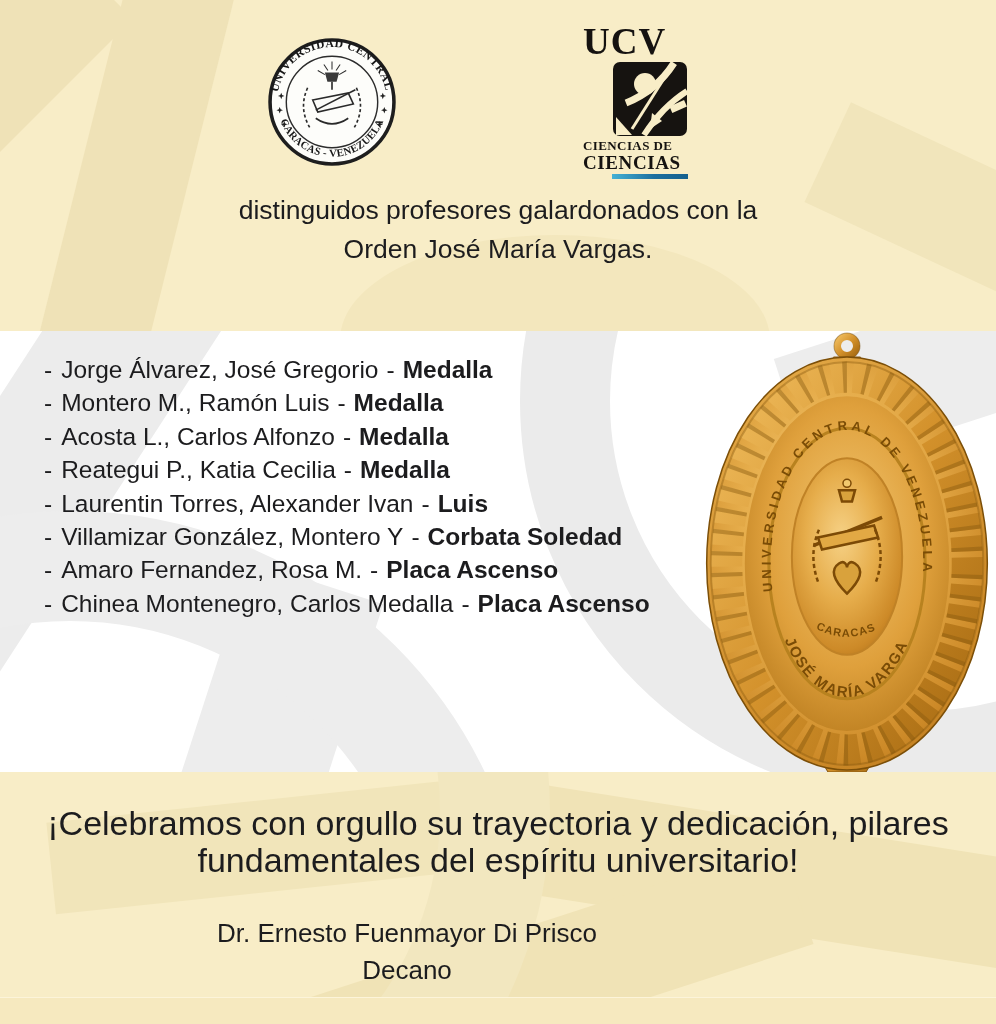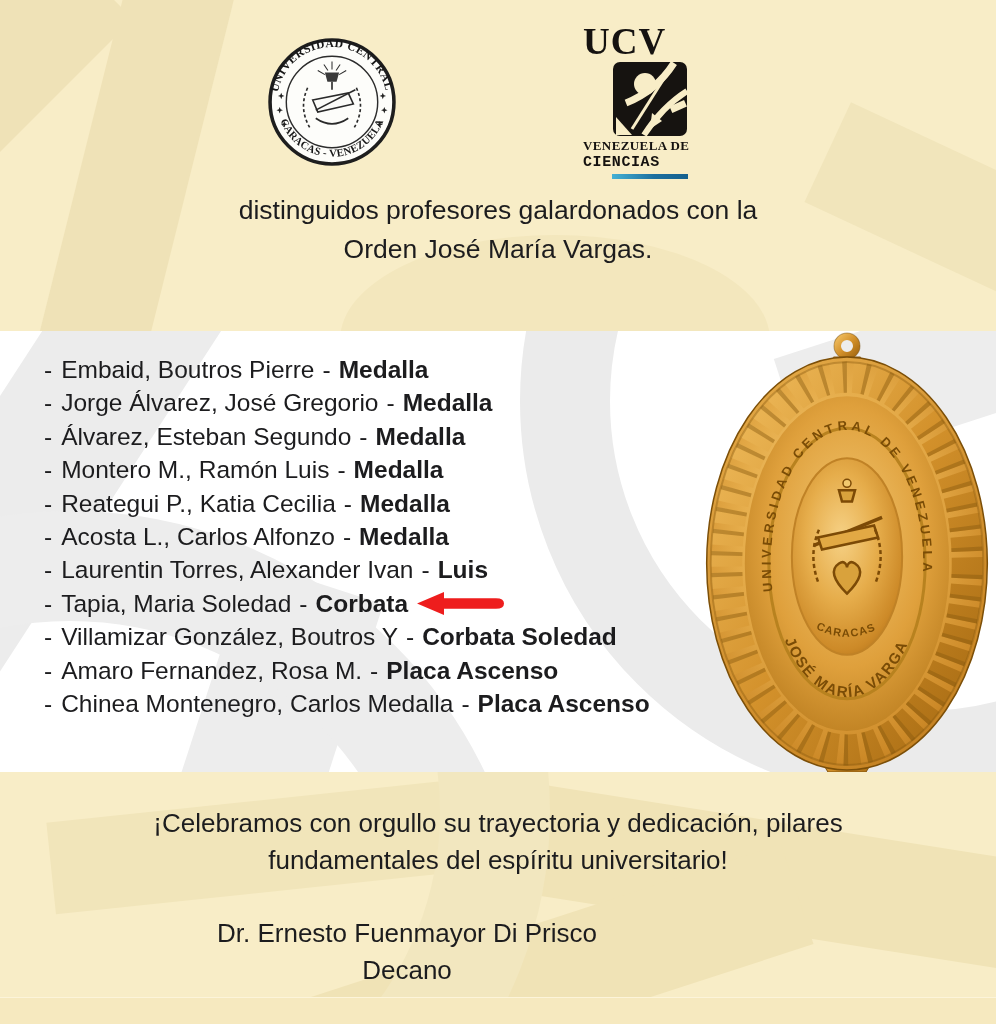--- a/index.html
+++ b/index.html
@@ -30,36 +30,36 @@
   .wmb-3{left:290px;top:150px;width:520px;height:105px;background:#f0e3b6;transform:rotate(-18deg);}
   .wmb-4{left:-310px;top:-390px;width:640px;height:640px;border:110px solid #f2e7bf;border-radius:50%;background:transparent;}
   .bottom-edge-strip{position:absolute;left:0;top:997px;width:996px;height:27px;background:#f6e9bf;border-top:1px solid #fcf4da;z-index:1;}
 
   .content{position:absolute;z-index:2;}
   .seal-wrap{left:267px;top:37px;width:130px;height:130px;}
   .ucv-wrap{left:583px;top:24px;width:134px;text-align:left;}
   .ucv-acronym{font-family:"Liberation Serif",serif;font-weight:bold;font-size:37px;line-height:36px;letter-spacing:1px;color:#151210;}
   .ucv-icon{margin:1px auto 0;display:block;}
   .ucv-fac1{font-family:"Liberation Serif",serif;font-weight:bold;font-size:13px;line-height:14px;letter-spacing:.4px;color:#151210;margin-top:2px;}
-  .ucv-fac2{font-family:Liberation Mono, monospace;font-weight:bold;font-size:15px;line-height:20px;letter-spacing:.6px;color:#151210;}
+  .ucv-fac2{font-family:Liberation Serif, serif;font-weight:bold;font-size:19px;line-height:20px;letter-spacing:.6px;color:#151210;}
   .ucv-bar{width:76px;height:5px;margin:1px auto 0;background:linear-gradient(90deg,#45b1d4,#1d6f9f 55%,#15608d);}
 
   .header-block{left:0;width:996px;top:191px;text-align:center;font-size:26.5px;line-height:39px;color:#1c1c1e;}
   .header-bold{font-weight:normal;}
 
   .awardees{left:44px;top:353px;font-size:24.5px;color:#1c1c1e;}
   .award-row{height:33.4px;line-height:33.4px;white-space:nowrap;}
   .award-row .dash{margin-right:9px;}
   .award-row .sep{margin:0 8px;}
   .award-row b{font-weight:bold;}
   .arrow{vertical-align:-4px;margin-left:9px;}
 
   .medal-wrap{left:701px;top:331px;width:292px;height:441px;}
 
-  .footer-message{left:0;width:996px;top:805px;text-align:center;font-size:26px;line-height:36.5px;color:#1c1c1e;}
+  .footer-message{left:0;width:996px;top:805px;text-align:center;font-size:34px;line-height:36.5px;color:#1c1c1e;}
   .signature{left:0;width:814px;top:915px;text-align:center;font-size:26px;line-height:36.5px;color:#1c1c1e;}
 </style>
 </head>
 <body>
 
 <div class="canvas">
 
   <div class="band band-top">
     <div class="wm wmt-1"></div>
     <div class="wm wmt-2"></div>
@@ -127,59 +127,48 @@
     <svg class="ucv-icon" width="76" height="76" viewBox="0 0 76 76">
       <rect x="1" y="1" width="74" height="74" rx="7" fill="#161310"></rect>
       <circle cx="33" cy="23" r="11" fill="#f8edc7"></circle>
       <path d="M62 2 Q44 30 14 42" stroke="#f8edc7" stroke-width="7" fill="none"></path>
       <path d="M75 30 Q50 46 32 74" stroke="#f8edc7" stroke-width="6" fill="none"></path>
       <path d="M58 8 L20 68" stroke="#f8edc7" stroke-width="3"></path>
       <path d="M4 56 L20 74 L4 74 Z" fill="#f8edc7"></path>
       <path d="M40 52 l10 8 -12 8 Z" fill="#f8edc7"></path>
       <rect x="58" y="42" width="16" height="7" fill="#f8edc7" transform="rotate(-24 66 45)"></rect>
     </svg>
-    <div class="ucv-fac1">VENEZUELA DE</div>
+    <div class="ucv-fac1">CIENCIAS DE</div>
     <div class="ucv-fac2">CIENCIAS</div>
     <div class="ucv-bar"></div>
   </div>
 
   <div class="content header-block">
     <div>distinguidos profesores galardonados con la</div>
     <div class="header-bold">Orden José María Vargas.</div>
   </div>
 
   <div class="content awardees">
       <div class="award-row">
-      <span class="dash">-</span><span>Embaid, Boutros Pierre</span><span class="sep">-</span><b>Medalla</b>
-    </div>
-      <div class="award-row">
       <span class="dash">-</span><span>Jorge Álvarez, José Gregorio</span><span class="sep">-</span><b>Medalla</b>
     </div>
       <div class="award-row">
-      <span class="dash">-</span><span>Álvarez, Esteban Segundo</span><span class="sep">-</span><b>Medalla</b>
-    </div>
-      <div class="award-row">
       <span class="dash">-</span><span>Montero M., Ramón Luis</span><span class="sep">-</span><b>Medalla</b>
     </div>
       <div class="award-row">
+      <span class="dash">-</span><span>Acosta L., Carlos Alfonzo</span><span class="sep">-</span><b>Medalla</b>
+    </div>
+      <div class="award-row">
       <span class="dash">-</span><span>Reategui P., Katia Cecilia</span><span class="sep">-</span><b>Medalla</b>
     </div>
       <div class="award-row">
-      <span class="dash">-</span><span>Acosta L., Carlos Alfonzo</span><span class="sep">-</span><b>Medalla</b>
-    </div>
-      <div class="award-row">
       <span class="dash">-</span><span>Laurentin Torres, Alexander Ivan</span><span class="sep">-</span><b>Luis</b>
     </div>
       <div class="award-row">
-      <span class="dash">-</span><span>Tapia, Maria Soledad</span><span class="sep">-</span><b>Corbata</b><svg class="arrow" width="88" height="25" viewBox="0 0 88 25">
-          <path d="M0 12.5 L27 1 L27 7.2 L79 7.2 Q87 7.2 87 12.5 Q87 17.8 79 17.8 L27 17.8 L27 24 Z" fill="#ee1d1d"></path>
-        </svg>
-    </div>
-      <div class="award-row">
-      <span class="dash">-</span><span>Villamizar González, Boutros Y</span><span class="sep">-</span><b>Corbata Soledad</b>
+      <span class="dash">-</span><span>Villamizar González, Montero Y</span><span class="sep">-</span><b>Corbata Soledad</b>
     </div>
       <div class="award-row">
       <span class="dash">-</span><span>Amaro Fernandez, Rosa M.</span><span class="sep">-</span><b>Placa Ascenso</b>
     </div>
       <div class="award-row">
       <span class="dash">-</span><span>Chinea Montenegro, Carlos Medalla</span><span class="sep">-</span><b>Placa Ascenso</b>
     </div>
     </div>
 
   <div class="content medal-wrap">

